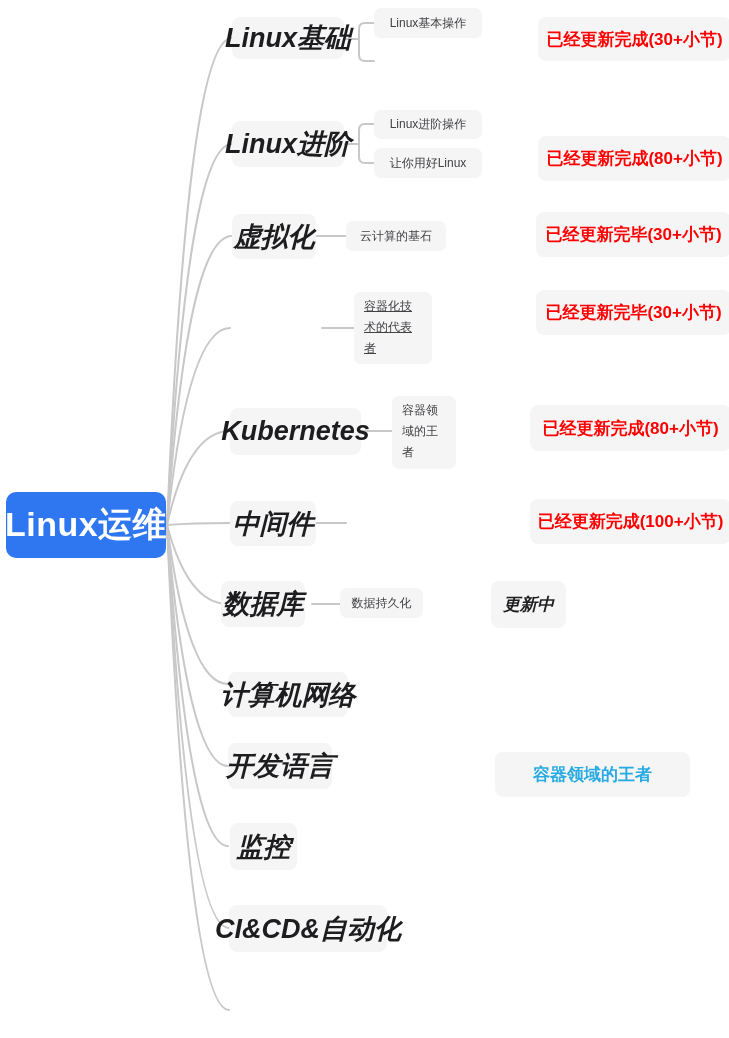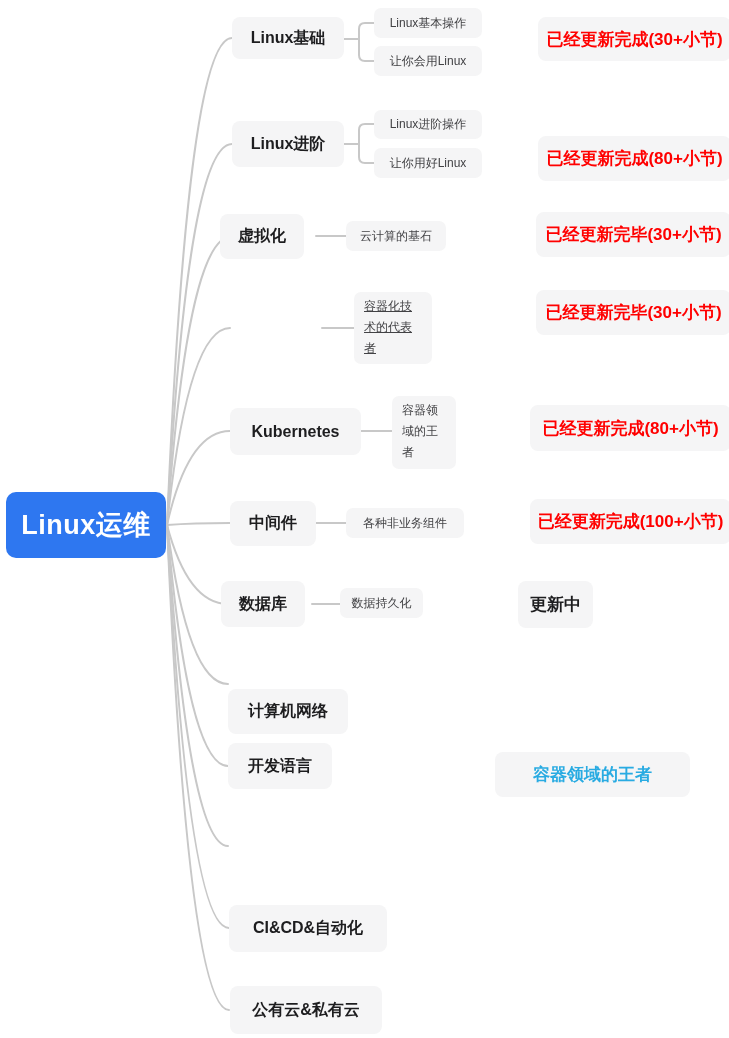--- a/index.html
+++ b/index.html
@@ -11,23 +11,23 @@
   body{font-family:"Liberation Sans","DejaVu Sans",sans-serif;}
   .canvas{position:relative;width:729px;height:1038px;background:#ffffff;overflow:hidden;}
   .wires{position:absolute;left:0;top:0;z-index:0;}
   .node{
     position:absolute;z-index:1;box-sizing:border-box;
     display:flex;align-items:center;justify-content:center;
     background:var(--node-bg);border-radius:8px;white-space:nowrap;
   }
   .root-node{
     background:var(--root-bg);color:var(--root-text);
-    font-size:27px;font-weight:700;border-radius:10px;letter-spacing:.5px;
+    font-size:34px;font-weight:700;border-radius:10px;letter-spacing:.5px;
   }
-  .topic{font-size:16px;font-weight:700;color:var(--topic-text);}
+  .topic{font-size:27px;font-weight:700;color:var(--topic-text);font-style:italic;}
   .child{font-size:12px;color:var(--child-text);border-radius:7px;}
   .child.wrap{
     white-space:normal;word-break:break-all;line-height:21px;
     justify-content:flex-start;align-items:flex-start;padding:4px 10px;text-align:left;
   }
   .status{font-size:17px;font-weight:700;}
   .status-done{color:var(--done);}
   .status-progress{color:var(--in-progress);}
   .status-planned{color:var(--planned);}
 </style>
@@ -57,41 +57,39 @@
       <path d="M361 431 H392"></path>
       <path d="M316 523 H346"></path>
       <path d="M312 604 H340"></path>
     </g>
   </svg>
 
   <div class="node root-node" style="left:6px;top:492px;width:160px;height:66px;">Linux运维</div>
 
   <div class="node topic" style="left:232px;top:17px;width:112px;height:42px;">Linux基础</div>
   <div class="node topic" style="left:232px;top:121px;width:112px;height:46px;">Linux进阶</div>
-  <div class="node topic" style="left:220px;top:214px;width:84px;height:45px;">虚拟化</div>
+  <div class="node topic" style="left:232px;top:214px;width:84px;height:45px;">虚拟化</div>
   <div class="node topic" style="left:230px;top:408px;width:131px;height:47px;">Kubernetes</div>
   <div class="node topic" style="left:230px;top:501px;width:86px;height:45px;">中间件</div>
   <div class="node topic" style="left:221px;top:581px;width:84px;height:46px;">数据库</div>
-  <div class="node topic" style="left:228px;top:689px;width:120px;height:45px;">计算机网络</div>
+  <div class="node topic" style="left:228px;top:672px;width:120px;height:45px;">计算机网络</div>
   <div class="node topic" style="left:228px;top:743px;width:104px;height:46px;">开发语言</div>
+  <div class="node topic" style="left:230px;top:823px;width:67px;height:47px;">监控</div>
   <div class="node topic" style="left:229px;top:905px;width:158px;height:47px;">CI&amp;CD&amp;自动化</div>
-  <div class="node topic" style="left:230px;top:986px;width:152px;height:48px;">公有云&amp;私有云</div>
 
   <div class="node child" style="left:374px;top:8px;width:108px;height:30px;">Linux基本操作</div>
-  <div class="node child" style="left:374px;top:46px;width:108px;height:30px;">让你会用Linux</div>
   <div class="node child" style="left:374px;top:110px;width:108px;height:29px;">Linux进阶操作</div>
   <div class="node child" style="left:374px;top:148px;width:108px;height:30px;text-align:center;">让你用好Linux</div>
   <div class="node child" style="left:346px;top:221px;width:100px;height:30px;">云计算的基石</div>
   <div class="node child wrap" style="left:354px;top:292px;width:78px;height:72px;text-decoration:underline;">容器化技术的代表者</div>
   <div class="node child wrap" style="left:392px;top:396px;width:64px;height:73px;">容器领域的王者</div>
-  <div class="node child" style="left:346px;top:508px;width:118px;height:30px;">各种非业务组件</div>
   <div class="node child" style="left:340px;top:588px;width:83px;height:30px;">数据持久化</div>
 
   <div class="node status status-done" style="left:538px;top:17px;width:193px;height:44px;">已经更新完成(30+小节)</div>
   <div class="node status status-done" style="left:538px;top:136px;width:193px;height:45px;">已经更新完成(80+小节)</div>
   <div class="node status status-done" style="left:536px;top:212px;width:195px;height:45px;">已经更新完毕(30+小节)</div>
   <div class="node status status-done" style="left:536px;top:290px;width:195px;height:45px;">已经更新完毕(30+小节)</div>
   <div class="node status status-done" style="left:530px;top:405px;width:201px;height:46px;">已经更新完成(80+小节)</div>
   <div class="node status status-done" style="left:530px;top:499px;width:201px;height:45px;">已经更新完成(100+小节)</div>
-  <div class="node status status-progress" style="left:518px;top:581px;width:75px;height:47px;">更新中</div>
+  <div class="node status status-progress" style="left:491px;top:581px;width:75px;height:47px;font-style:italic;">更新中</div>
   <div class="node status status-planned" style="left:495px;top:752px;width:195px;height:45px;">容器领域的王者</div>
 
 </div>
 
 </body></html>

